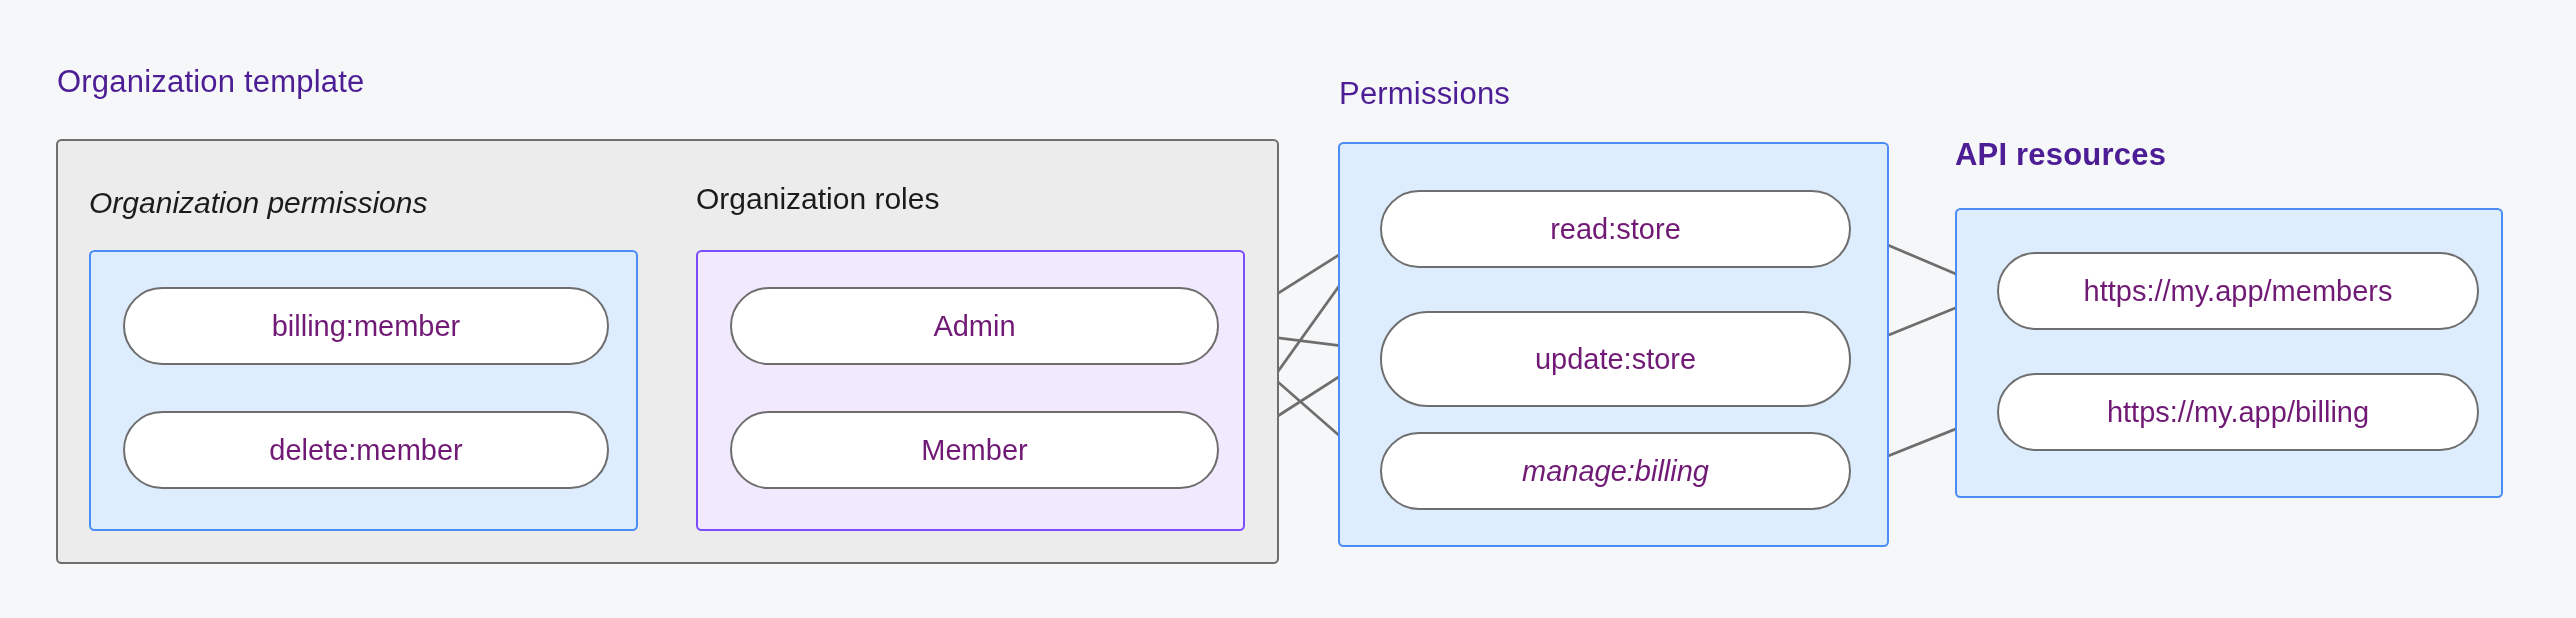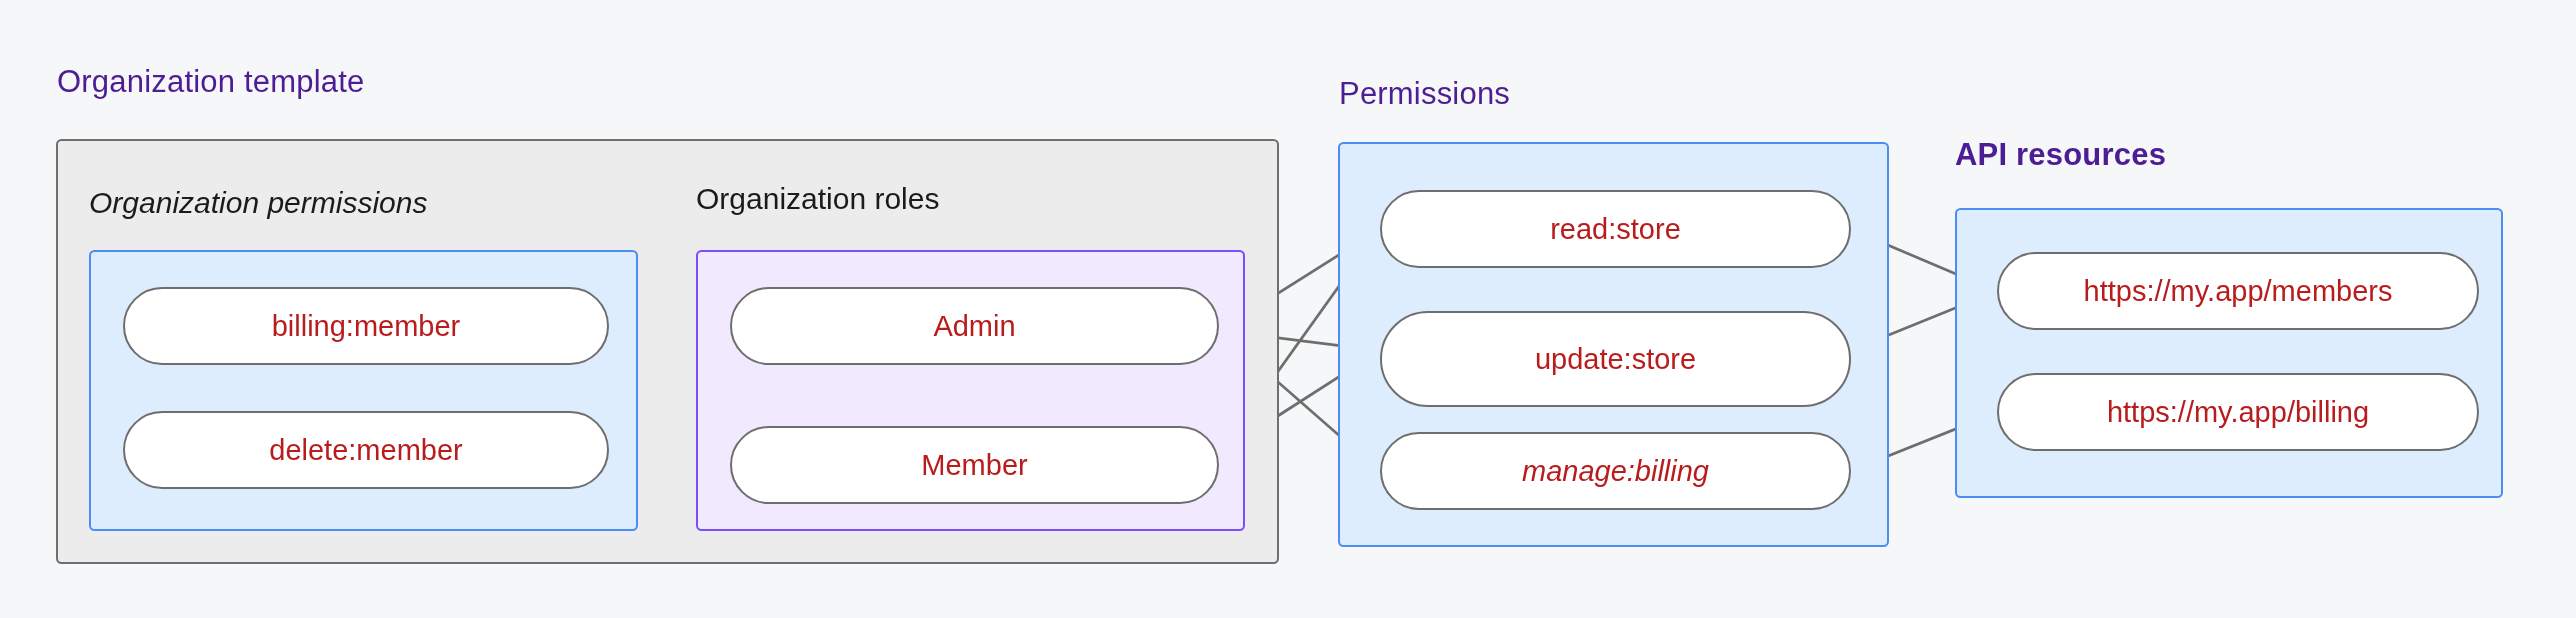--- a/index.html
+++ b/index.html
@@ -56,21 +56,21 @@
   .pill {
     position: absolute;
     box-sizing: border-box;
     background: #ffffff;
     border: 2.7px solid #6e6e6e;
     border-radius: 912px;
     display: flex;
     align-items: center;
     justify-content: center;
     font-size: 29px;
-    color: #b91c1c;
+    color: #701a75;
     white-space: nowrap;
   }
 
   
   #edges {
     position: absolute;
     left: 0;
     top: 0;
     width: 2576px;
     height: 619px;
@@ -120,21 +120,21 @@
   <div class="pill" style="left:123px; top:287px; width:486px; height:78px;">billing:member</div>
 
   <div class="pill" style="left:123px; top:411px; width:486px; height:78px;">delete:member</div>
 
   <div class="sub-title" style="left:696px; top:184px;">Organization roles</div>
 
   <div class="box box-purple" style="left:696px; top:250px; width:549px; height:281px;"></div>
 
   <div class="pill" style="left:730px; top:287px; width:489px; height:78px;">Admin</div>
 
-  <div class="pill" style="left:730px; top:426px; width:489px; height:78px;">Member</div>
+  <div class="pill" style="left:730px; top:411px; width:489px; height:78px;">Member</div>
 
   <div class="group-title" style="left:1339px; top:78px;">Permissions</div>
 
   <div class="box box-blue" style="left:1338px; top:142px; width:551px; height:405px;"></div>
 
   <div class="pill" style="left:1380px; top:190px; width:471px; height:78px;">read:store</div>
 
   <div class="pill" style="left:1380px; top:311px; width:471px; height:96px;">update:store</div>
 
   <div class="pill" style="left:1380px; top:432px; width:471px; height:78px;font-style:italic;">manage:billing</div>

